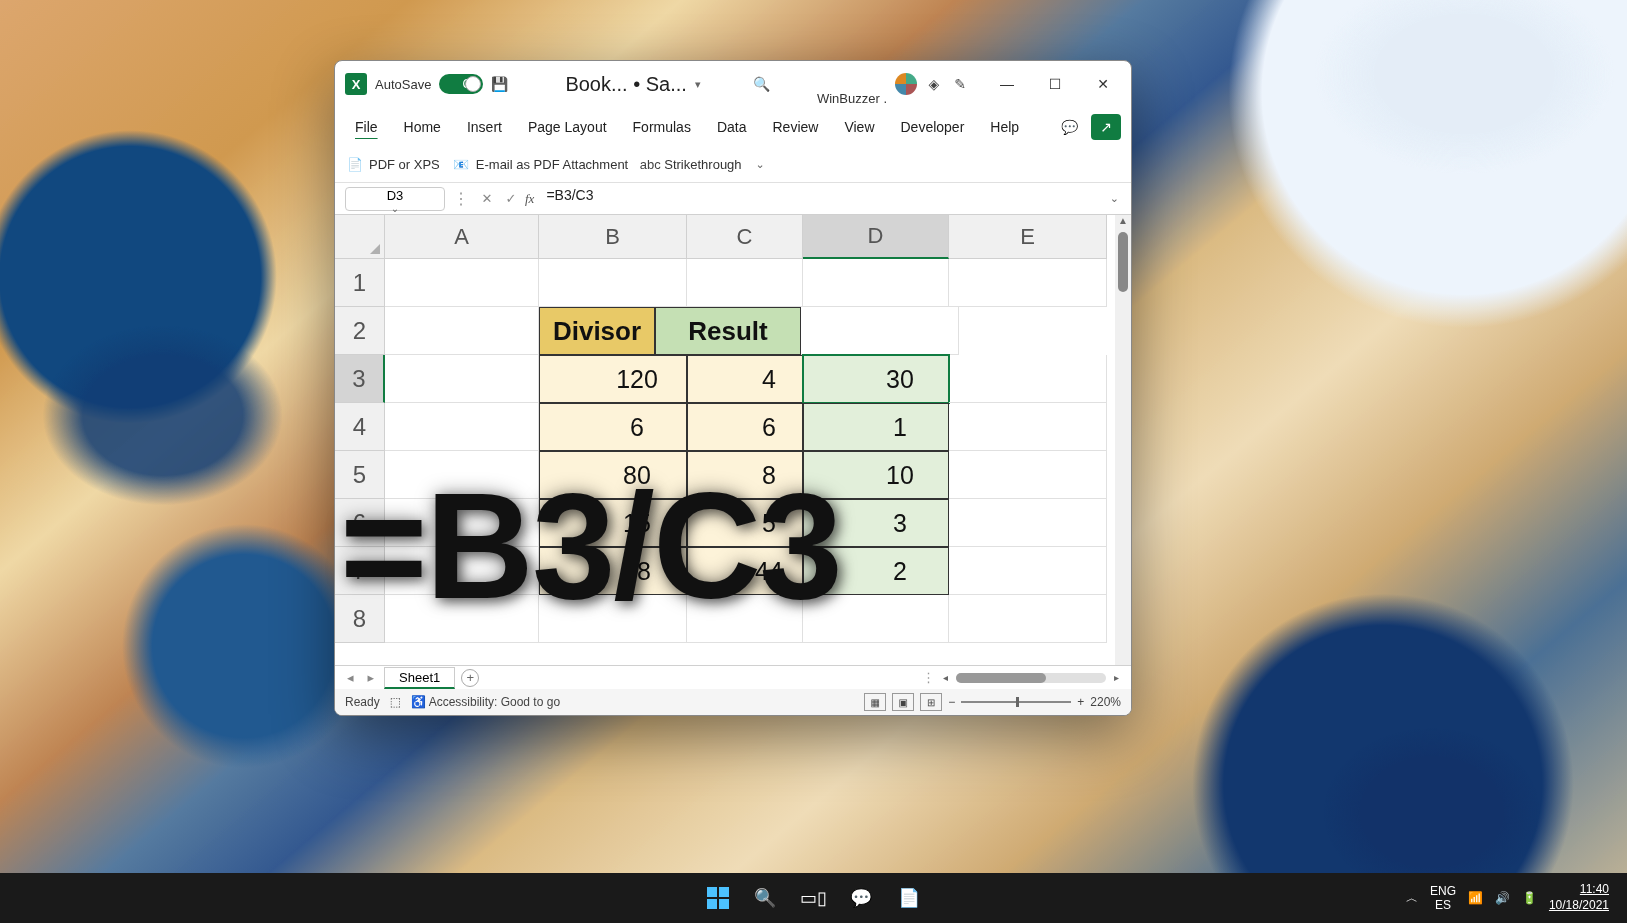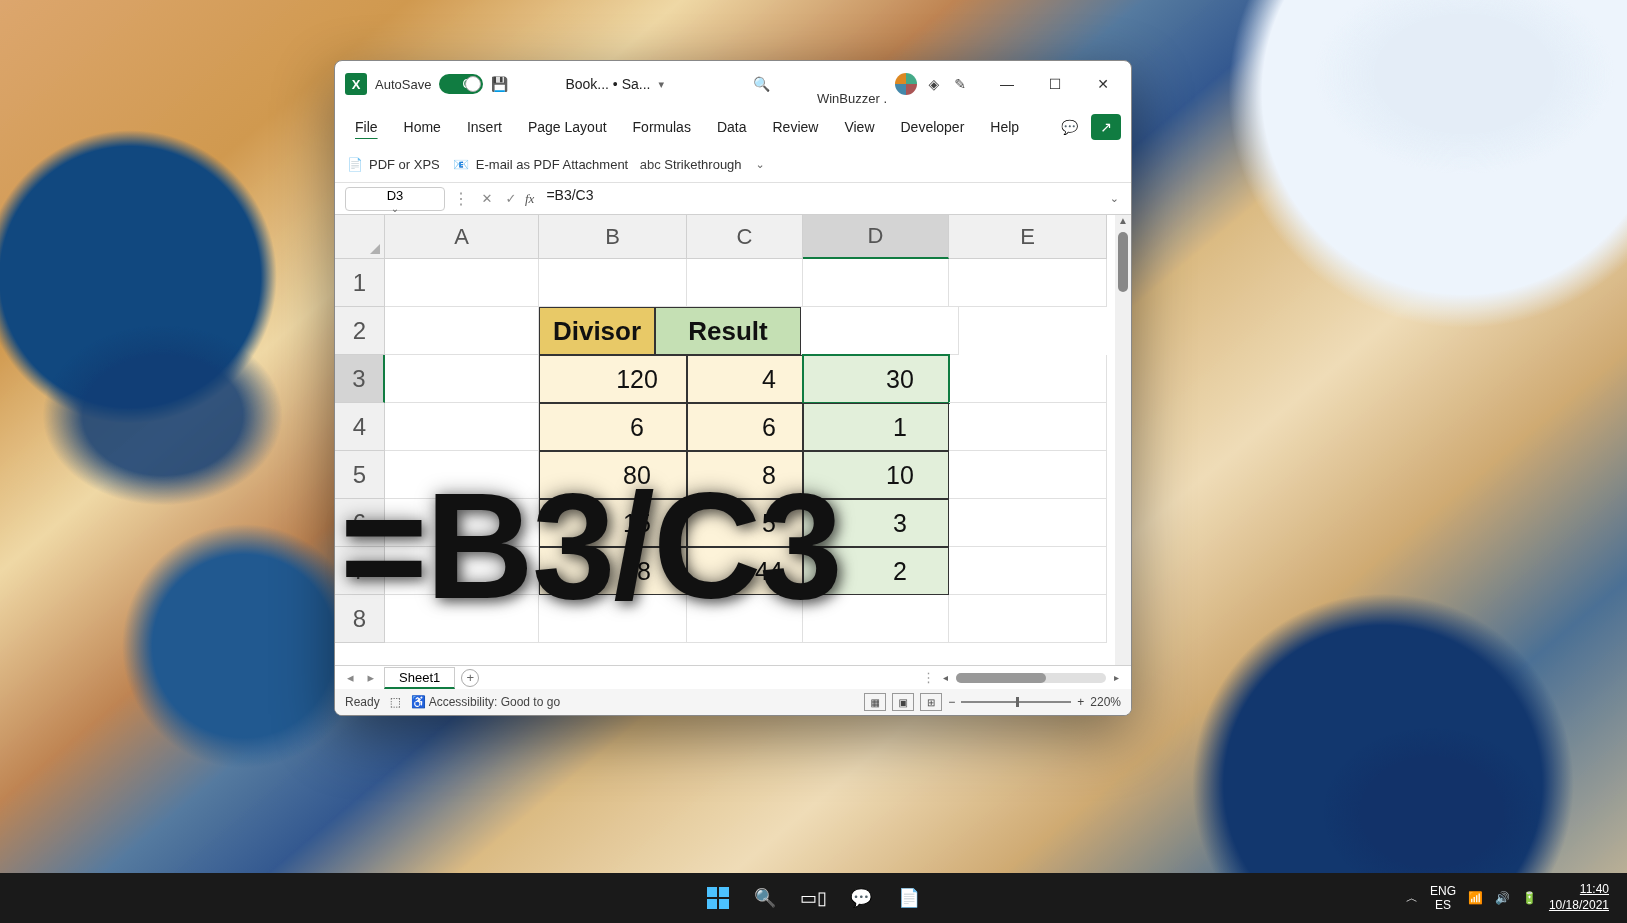--- a/index.html
+++ b/index.html
@@ -22,21 +22,21 @@
 .excel-window { position: absolute; left: 334px; top: 60px; width: 798px; height: 656px; background: #fff; border: 1px solid #888; border-radius: 8px; box-shadow: 0 20px 60px rgba(0,0,0,.45); display:flex; flex-direction:column; overflow:hidden;}
 
 
 .title-bar { height: 46px; display: flex; align-items: center; gap: 8px; padding: 0 6px 0 10px; }
 .excel-icon { width: 22px; height: 22px; background: #107c41; border-radius: 3px; display:flex;align-items:center;justify-content:center;color:#fff;font-size:13px;font-weight:700;}
 .autosave-label { font-size:13px; color:#333;}
 .autosave-toggle { width: 44px; height: 20px; background: #107c41; border-radius: 10px; position: relative; display:flex;align-items:center;}
 .autosave-toggle span{color:#fff;font-size:12px;margin-left:23px;}
 .autosave-toggle::after{content:"";width:14px;height:14px;background:#fff;border:1px solid #aaa;border-radius:50%;position:absolute;right:2px;}
 .title-btn{width:18px;height:18px;display:flex;align-items:center;justify-content:center;color:#444;font-size:14px;}
-.title-name{font-size:14px;color:#222;flex-shrink:0;}
+.title-name{font-size:20px;color:#222;flex-shrink:0;}
 .title-search{margin-left:auto;color:#555;}
 .title-user{font-size:13px;color:#333;margin-top:28px;}
 .title-badge{width:22px;height:22px;border-radius:50%;background:conic-gradient(#4a8 0 90deg,#a55 90deg 180deg,#48a 180deg 270deg,#d82 270deg);}
 .win-controls{display:flex;gap:4px;margin-left:8px;}
 .win-btn{width:44px;height:30px;display:flex;align-items:center;justify-content:center;color:#333;font-size:14px;}
 
 
 .ribbon-tabs{height:40px;display:flex;align-items:center;gap:6px;padding:0 10px;}
 .ribbon-tab{padding:5px 10px;font-size:14px;color:#222;border-radius:4px;}
 .ribbon-tab:first-child{text-decoration-thickness:2px;}

